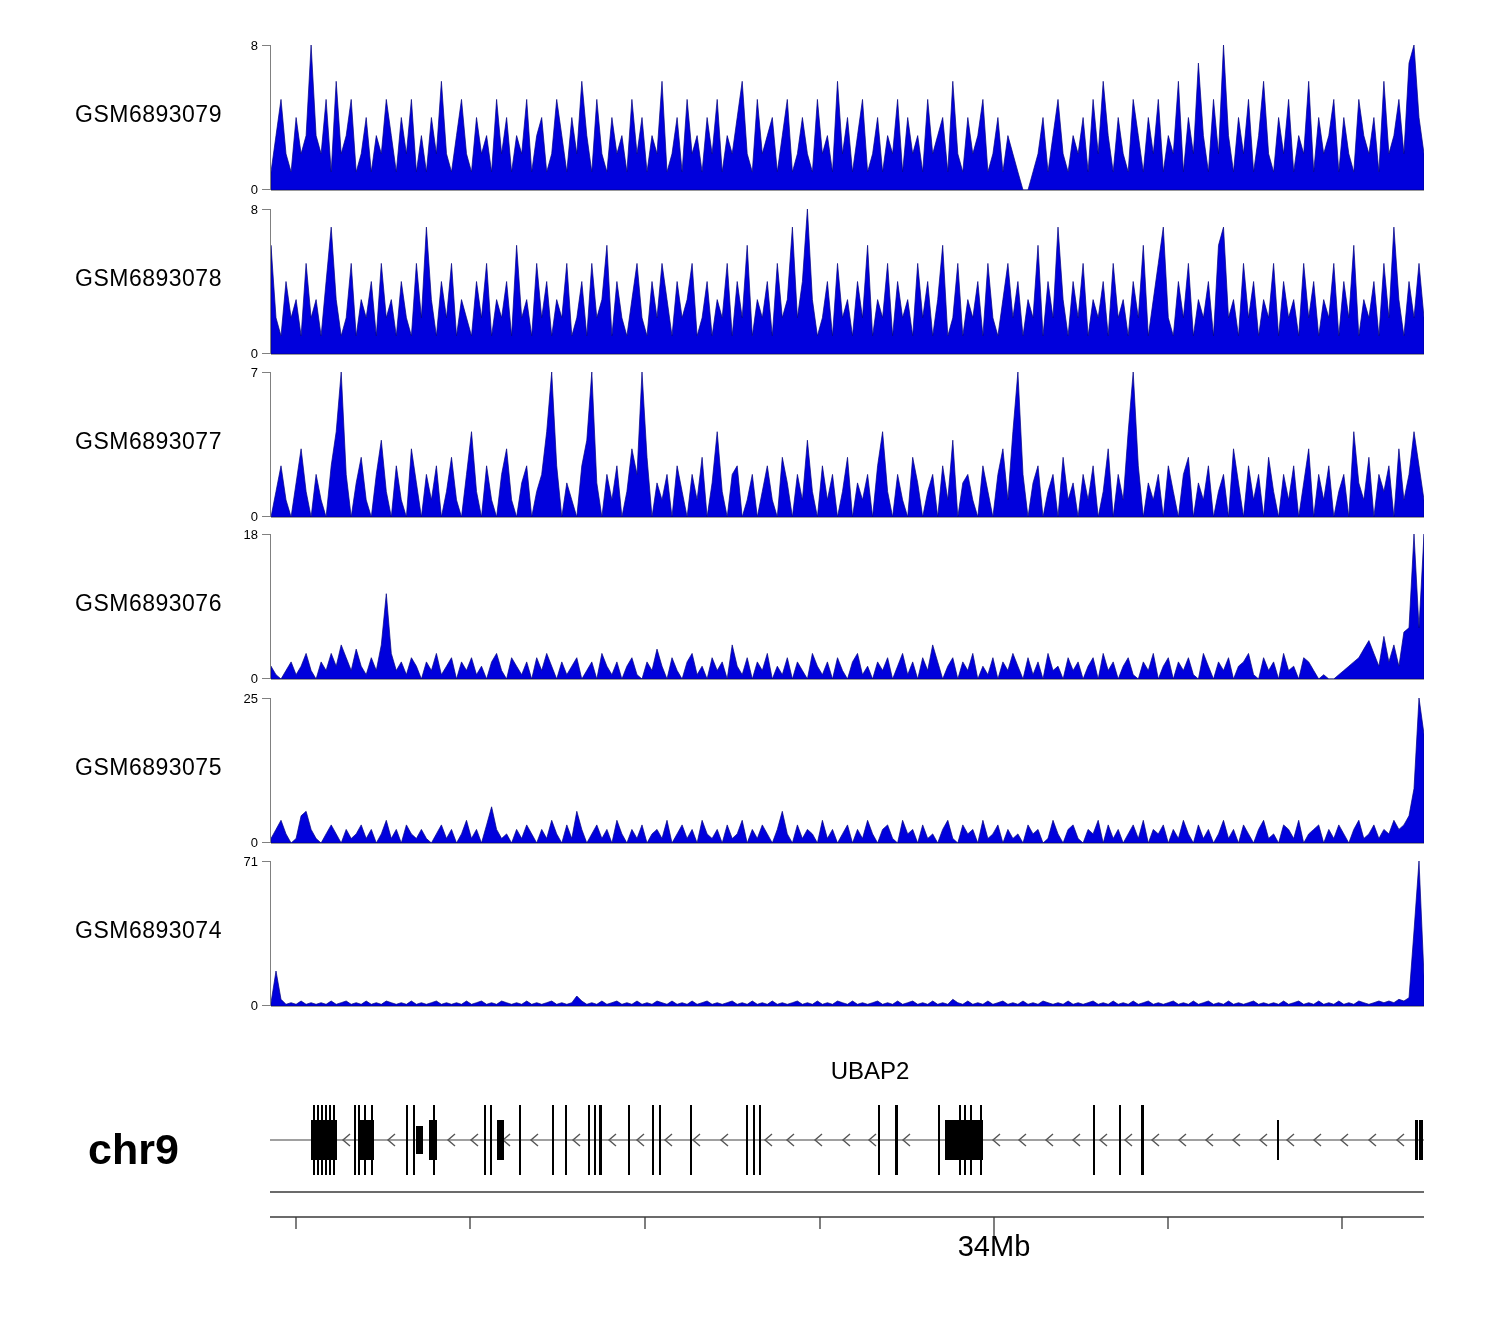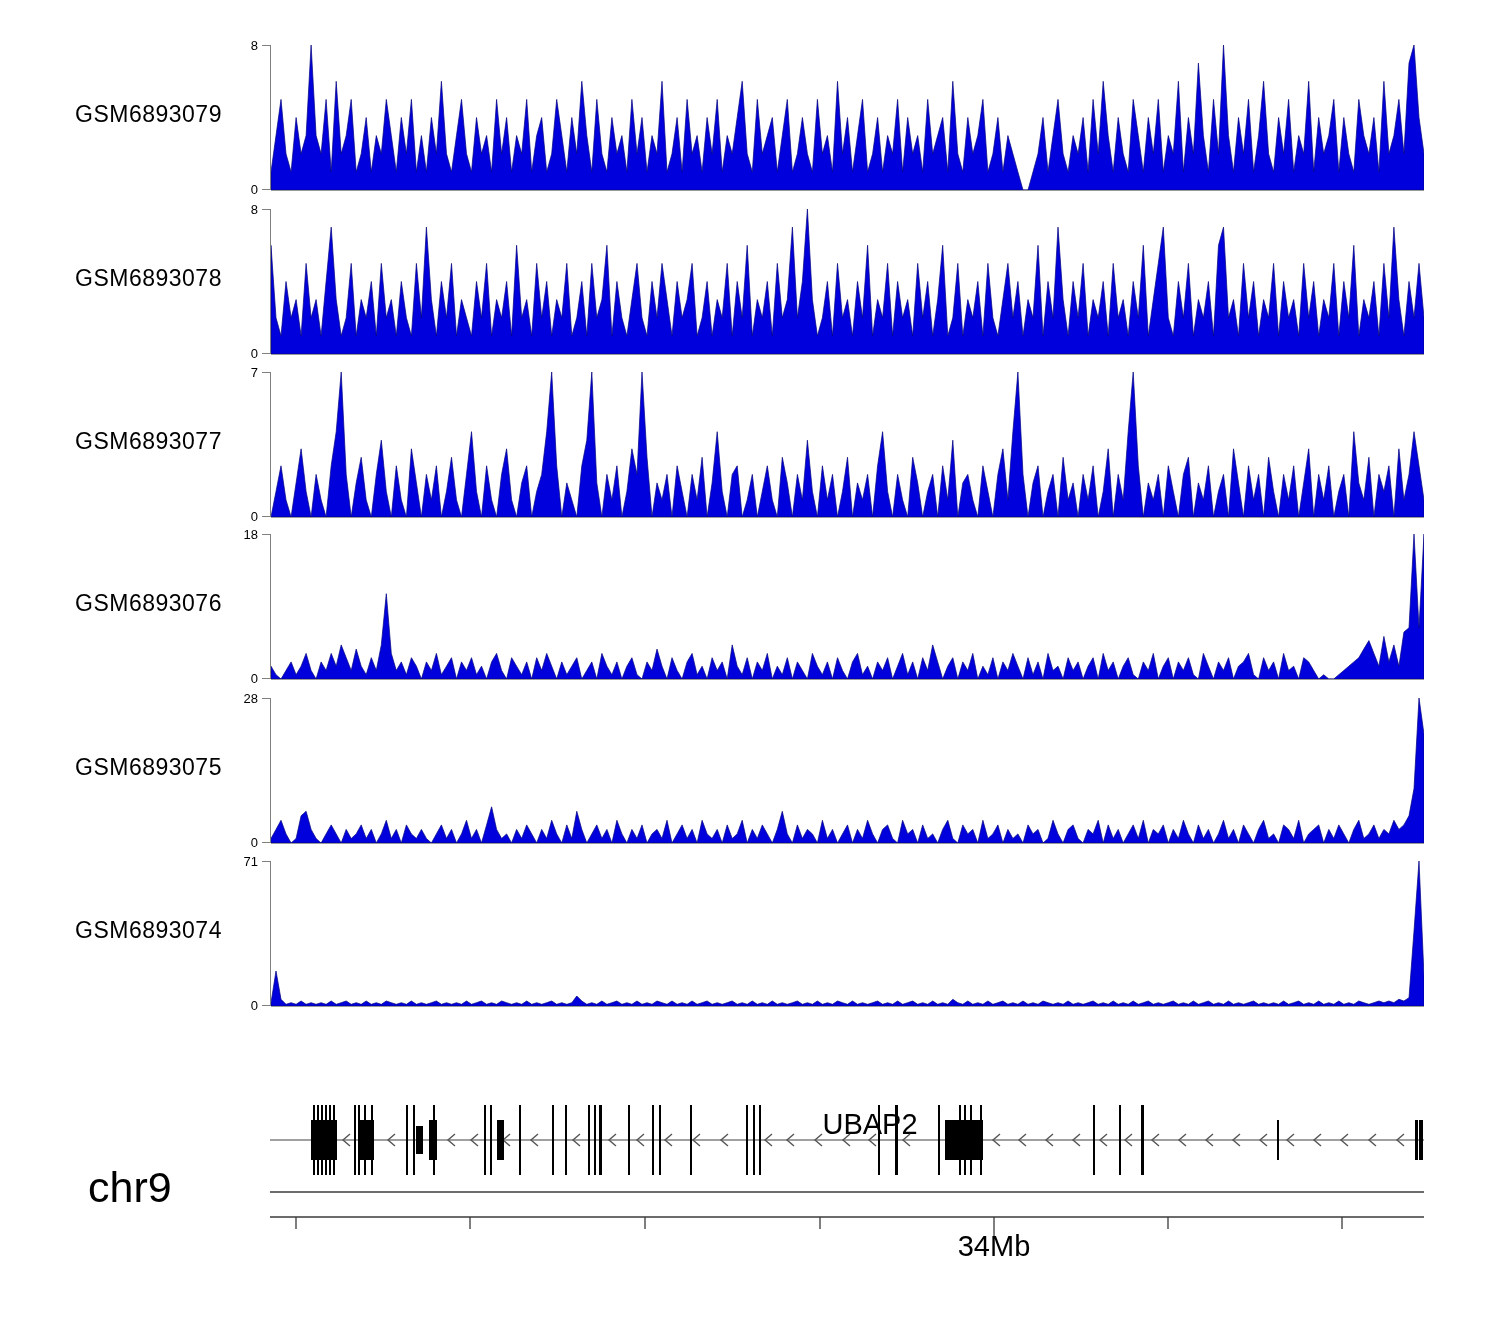--- a/index.html
+++ b/index.html
@@ -30,26 +30,26 @@
     content:"";position:absolute;left:-8px;width:8px;height:1px;background:#808080;
   }
   .vaxis::before{top:0}
   .vaxis::after{bottom:0}
   .signal{
     position:absolute;left:271px;top:0;width:1153px;height:145px;
     border-bottom:1px solid #9a9a9a;
   }
   .signal svg{display:block}
   .gene-label{
-    position:absolute;left:770px;top:1110px;width:200px;text-align:center;
-    font-size:29px;line-height:1;
+    position:absolute;left:770px;top:1059px;width:200px;text-align:center;
+    font-size:24px;line-height:1;
   }
   .gene-svg-host{position:absolute;left:270px;top:1095px;width:1170px;height:95px;}
   .chrom-label{
-    position:absolute;left:88px;top:1166px;font-size:43px;line-height:1;
+    position:absolute;left:88px;top:1128px;font-size:43px;line-height:1;font-weight:bold;
   }
   .ruler-host{position:absolute;left:270px;top:1185px;width:1170px;height:80px;}
   .axis-tick-label{
     position:absolute;left:924px;top:1232px;width:140px;text-align:center;
     font-size:29px;line-height:1;
   }
 </style>
 </head>
 <body>
 
@@ -98,21 +98,21 @@
     <div class="vaxis"></div>
     <div class="signal">
         <svg width="1153" height="145">
           <polygon points="0,145 0.0,132.2 5.0,140.7 10.0,145.0 15.0,136.5 20.1,127.9 25.1,140.7 30.1,132.2 35.1,119.4 40.1,136.5 45.1,145.0 50.1,127.9 55.1,136.5 60.2,119.4 65.2,132.2 70.2,110.9 75.2,123.7 80.2,136.5 85.2,115.1 90.2,132.2 95.2,140.7 100.3,123.7 105.3,136.5 110.3,110.9 115.3,59.7 120.3,119.4 125.3,136.5 130.3,127.9 135.4,140.7 140.4,123.7 145.4,132.2 150.4,145.0 155.4,127.9 160.4,136.5 165.4,119.4 170.4,140.7 175.5,132.2 180.5,123.7 185.5,145.0 190.5,127.9 195.5,136.5 200.5,123.7 205.5,140.7 210.5,132.2 215.6,145.0 220.6,127.9 225.6,119.4 230.6,136.5 235.6,145.0 240.6,123.7 245.6,132.2 250.7,140.7 255.7,127.9 260.7,145.0 265.7,123.7 270.7,136.5 275.7,119.4 280.7,132.2 285.7,145.0 290.8,127.9 295.8,140.7 300.8,132.2 305.8,123.7 310.8,145.0 315.8,136.5 320.8,127.9 325.8,145.0 330.9,119.4 335.9,132.2 340.9,140.7 345.9,127.9 350.9,145.0 355.9,132.2 360.9,123.7 366.0,140.7 371.0,145.0 376.0,127.9 381.0,136.5 386.0,115.1 391.0,132.2 396.0,145.0 401.0,123.7 406.1,136.5 411.1,145.0 416.1,127.9 421.1,119.4 426.1,140.7 431.1,132.2 436.1,145.0 441.1,123.7 446.2,136.5 451.2,127.9 456.2,145.0 461.2,110.9 466.2,132.2 471.2,140.7 476.2,123.7 481.3,145.0 486.3,127.9 491.3,136.5 496.3,119.4 501.3,145.0 506.3,132.2 511.3,140.7 516.3,123.7 521.4,145.0 526.4,127.9 531.4,136.5 536.4,145.0 541.4,119.4 546.4,132.2 551.4,140.7 556.4,127.9 561.5,145.0 566.5,123.7 571.5,136.5 576.5,145.0 581.5,127.9 586.5,119.4 591.5,140.7 596.6,132.2 601.6,145.0 606.6,127.9 611.6,136.5 616.6,123.7 621.6,145.0 626.6,132.2 631.6,119.4 636.7,140.7 641.7,127.9 646.7,145.0 651.7,123.7 656.7,136.5 661.7,110.9 666.7,127.9 671.7,145.0 676.8,132.2 681.8,123.7 686.8,145.0 691.8,127.9 696.8,136.5 701.8,119.4 706.8,145.0 711.9,132.2 716.9,140.7 721.9,123.7 726.9,145.0 731.9,127.9 736.9,136.5 741.9,119.4 746.9,132.2 752.0,145.0 757.0,123.7 762.0,140.7 767.0,127.9 772.0,145.0 777.0,119.4 782.0,136.5 787.0,132.2 792.1,145.0 797.1,123.7 802.1,136.5 807.1,127.9 812.1,145.0 817.1,132.2 822.1,123.7 827.2,145.0 832.2,119.4 837.2,136.5 842.2,127.9 847.2,145.0 852.2,132.2 857.2,123.7 862.2,140.7 867.3,145.0 872.3,127.9 877.3,136.5 882.3,119.4 887.3,145.0 892.3,132.2 897.3,123.7 902.3,145.0 907.4,127.9 912.4,136.5 917.4,123.7 922.4,140.7 927.4,145.0 932.4,119.4 937.4,132.2 942.5,145.0 947.5,127.9 952.5,136.5 957.5,123.7 962.5,145.0 967.5,132.2 972.5,127.9 977.5,119.4 982.6,140.7 987.6,145.0 992.6,123.7 997.6,136.5 1002.6,127.9 1007.6,145.0 1012.6,119.4 1017.6,136.5 1022.7,132.2 1027.7,145.0 1032.7,123.7 1037.7,127.9 1042.7,136.5 1047.7,145.0 1052.7,140.7 1057.8,145.0 1062.8,145.0 1067.8,140.7 1072.8,136.5 1077.8,132.2 1082.8,127.9 1087.8,123.7 1092.8,115.1 1097.9,106.6 1102.9,119.4 1107.9,132.2 1112.9,102.4 1117.9,127.9 1122.9,110.9 1127.9,132.2 1132.9,98.1 1138.0,93.8 1143.0,0.0 1148.0,93.8 1153.0,0.0 1153,145" fill="#0000DC" stroke="#000080" stroke-width="0.7"></polygon>
         </svg>
       </div>
   </section>
 
   <section class="track t4">
     <div class="track-label">GSM6893075</div>
-    <div class="ymax">28</div>
+    <div class="ymax">25</div>
     <div class="ymin">0</div>
     <div class="vaxis"></div>
     <div class="signal">
         <svg width="1153" height="145">
           <polygon points="0,145 0.0,140.5 5.0,131.4 10.0,122.3 15.0,135.9 20.1,145.0 25.1,140.5 30.1,117.8 35.1,113.3 40.1,131.4 45.1,140.5 50.1,145.0 55.1,135.9 60.2,126.9 65.2,135.9 70.2,145.0 75.2,131.4 80.2,140.5 85.2,135.9 90.2,126.9 95.2,140.5 100.3,131.4 105.3,145.0 110.3,135.9 115.3,122.3 120.3,140.5 125.3,131.4 130.3,145.0 135.4,126.9 140.4,135.9 145.4,140.5 150.4,131.4 155.4,140.5 160.4,145.0 165.4,135.9 170.4,126.9 175.5,140.5 180.5,131.4 185.5,145.0 190.5,135.9 195.5,122.3 200.5,140.5 205.5,131.4 210.5,145.0 215.6,126.9 220.6,108.8 225.6,131.4 230.6,140.5 235.6,135.9 240.6,145.0 245.6,131.4 250.7,140.5 255.7,126.9 260.7,135.9 265.7,145.0 270.7,131.4 275.7,140.5 280.7,122.3 285.7,135.9 290.8,145.0 295.8,126.9 300.8,140.5 305.8,113.3 310.8,131.4 315.8,145.0 320.8,135.9 325.8,126.9 330.9,140.5 335.9,131.4 340.9,145.0 345.9,122.3 350.9,135.9 355.9,145.0 360.9,131.4 366.0,140.5 371.0,126.9 376.0,145.0 381.0,135.9 386.0,131.4 391.0,140.5 396.0,122.3 401.0,145.0 406.1,135.9 411.1,126.9 416.1,140.5 421.1,131.4 426.1,145.0 431.1,122.3 436.1,135.9 441.1,140.5 446.2,131.4 451.2,145.0 456.2,126.9 461.2,140.5 466.2,135.9 471.2,122.3 476.2,145.0 481.3,131.4 486.3,140.5 491.3,126.9 496.3,135.9 501.3,145.0 506.3,131.4 511.3,113.3 516.3,135.9 521.4,145.0 526.4,126.9 531.4,140.5 536.4,131.4 541.4,135.9 546.4,145.0 551.4,122.3 556.4,140.5 561.5,131.4 566.5,145.0 571.5,135.9 576.5,126.9 581.5,145.0 586.5,131.4 591.5,140.5 596.6,122.3 601.6,135.9 606.6,145.0 611.6,131.4 616.6,126.9 621.6,140.5 626.6,145.0 631.6,122.3 636.7,135.9 641.7,131.4 646.7,145.0 651.7,126.9 656.7,140.5 661.7,135.9 666.7,145.0 671.7,131.4 676.8,122.3 681.8,140.5 686.8,145.0 691.8,126.9 696.8,135.9 701.8,131.4 706.8,145.0 711.9,122.3 716.9,140.5 721.9,135.9 726.9,126.9 731.9,145.0 736.9,131.4 741.9,140.5 746.9,135.9 752.0,145.0 757.0,126.9 762.0,135.9 767.0,131.4 772.0,145.0 777.0,140.5 782.0,122.3 787.0,135.9 792.1,145.0 797.1,131.4 802.1,126.9 807.1,140.5 812.1,145.0 817.1,131.4 822.1,135.9 827.2,122.3 832.2,145.0 837.2,126.9 842.2,140.5 847.2,131.4 852.2,145.0 857.2,135.9 862.2,126.9 867.3,140.5 872.3,122.3 877.3,145.0 882.3,131.4 887.3,135.9 892.3,126.9 897.3,145.0 902.3,131.4 907.4,140.5 912.4,122.3 917.4,135.9 922.4,145.0 927.4,126.9 932.4,140.5 937.4,131.4 942.5,145.0 947.5,135.9 952.5,122.3 957.5,140.5 962.5,131.4 967.5,145.0 972.5,126.9 977.5,135.9 982.6,145.0 987.6,131.4 992.6,122.3 997.6,140.5 1002.6,135.9 1007.6,145.0 1012.6,126.9 1017.6,131.4 1022.7,140.5 1027.7,122.3 1032.7,145.0 1037.7,135.9 1042.7,131.4 1047.7,126.9 1052.7,145.0 1057.8,131.4 1062.8,140.5 1067.8,126.9 1072.8,135.9 1077.8,145.0 1082.8,131.4 1087.8,122.3 1092.8,140.5 1097.9,135.9 1102.9,126.9 1107.9,140.5 1112.9,131.4 1117.9,135.9 1122.9,122.3 1127.9,131.4 1132.9,126.9 1138.0,117.8 1143.0,90.6 1148.0,0.0 1153.0,36.3 1153,145" fill="#0000DC" stroke="#000080" stroke-width="0.7"></polygon>
         </svg>
       </div>
   </section>
 
   <section class="track t5">

